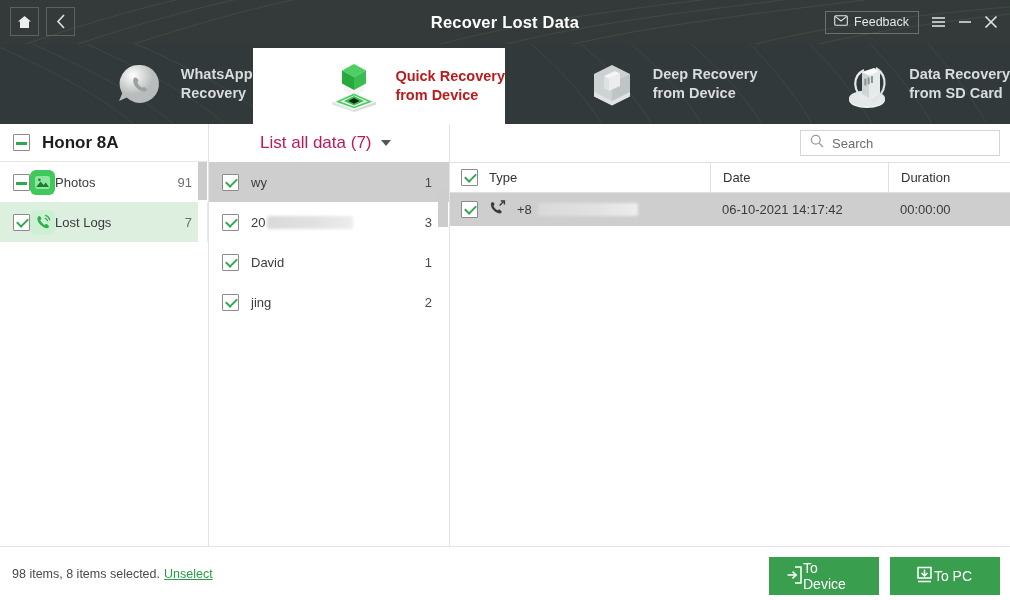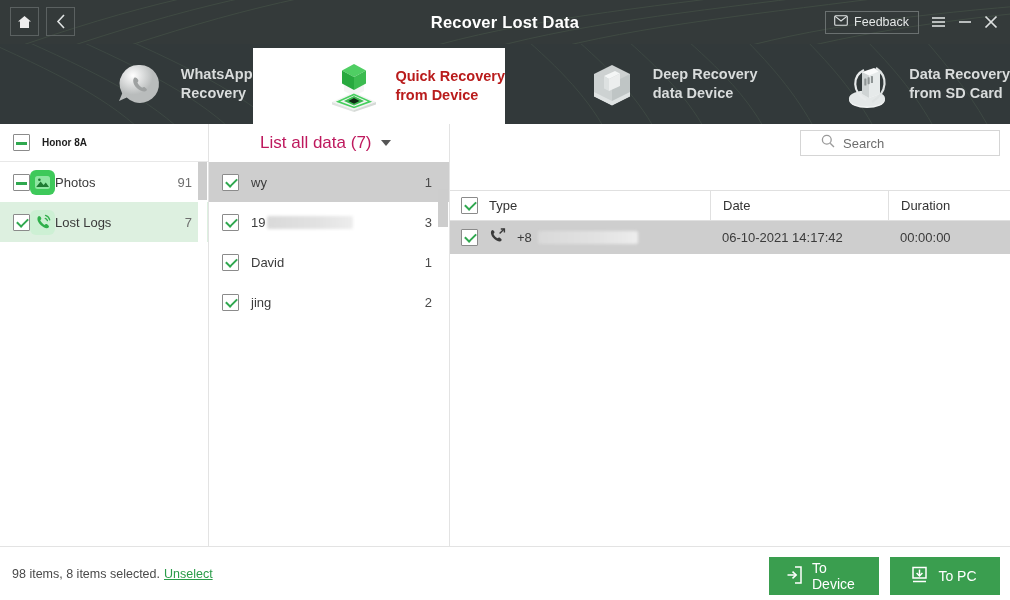--- a/index.html
+++ b/index.html
@@ -72,21 +72,21 @@
   }
 
   
   .sidebar {
     position: absolute; left: 0; top: 0; width: 209px; height: 422px;
     border-right: 1px solid #e3e3e3; background: #fff;
   }
   .device-head {
     height: 38px; display: flex; align-items: center; gap: 12px;
     padding-left: 13px; border-bottom: 1px solid #e8e8e8;
-    font-size: 10px; font-weight: bold; color: #1d1d1d;
+    font-size: 17px; font-weight: bold; color: #1d1d1d;
   }
   .cat-item {
     height: 40px; display: flex; align-items: center; padding-left: 13px;
     gap: 0; font-size: 13px; color: #3a3a3a; position: relative;
   }
   .cat-item.selected { background: #ddf0e0; }
   .cat-name { flex: 1 1 auto; }
   .cat-count { color: #6e6e6e; font-size: 13px; padding-right: 16px; }
   .cat-icon { width: 25px; height: 25px; border-radius: 6px; display: flex;
     align-items: center; justify-content: center; flex: 0 0 auto; }
@@ -139,29 +139,29 @@
   .mid-scroll { position: absolute; right: 1px; top: 38px; width: 10px; height: 384px; }
   .mid-scroll i { position: absolute; left: 0; top: 27px; width: 10px; height: 38px;
     background: #cdcdcd; display: block; }
 
   
   .rightpanel { position: absolute; left: 450px; top: 0; width: 560px; height: 422px; background: #fff; }
   .search-wrap { height: 38px; display: flex; align-items: center; justify-content: flex-end;
     padding-right: 10px; }
   .search-box {
     width: 200px; height: 26px; border: 1px solid #d5d5d5; background: #fff;
-    display: flex; align-items: center; gap: 8px; padding-left: 20px;
+    display: flex; align-items: center; gap: 8px; padding-left: 9px;
   }
   .search-box input {
     border: 0; outline: 0; font-size: 13px; color: #444; width: 150px;
     font-family: "Liberation Sans", sans-serif; background: transparent;
   }
   .search-box input::placeholder { color: #6d6d6d; }
 
-  .tbl { width: 560px; margin-top: 28px; }
+  .tbl { width: 560px; }
   .tbl-head {
     display: flex; align-items: center; height: 31px;
     border-top: 1px solid #e0e0e0; border-bottom: 1px solid #e0e0e0;
     font-size: 13px; color: #333;
   }
   .tbl-row {
     display: flex; align-items: center; height: 33px; font-size: 13px; color: #3a3a3a;
   }
   .tbl-row.selected { background: #cecece; }
   .col-type { width: 260px; display: flex; align-items: center; gap: 11px; padding-left: 11px; }
@@ -177,21 +177,21 @@
     background: #fff; border-top: 1px solid #e3e3e3;
   }
   .status-text {
     position: absolute; left: 12px; top: 0; height: 54px; display: flex;
     align-items: center; font-size: 12.5px; color: #4a4a4a; gap: 4px;
   }
   .unselect-link { color: #2a9c49; text-decoration: underline; }
   .actions { position: absolute; right: 10px; top: 10px; display: flex; gap: 11px; }
   .act-btn {
     height: 38px; background: #3a9e4f; color: #fff; font-size: 14px;
-    display: flex; align-items: center; justify-content: center; gap: 9px;
+    display: flex; align-items: center; justify-content: center; 
     padding: 0 20px 0 17px;
   }
   .act-btn.device { width: 110px; }
   .act-btn.pc { width: 110px; }
   svg { overflow: visible; }
 </style>
 </head>
 <body>
 
 <div id="app">
@@ -326,21 +326,21 @@
             <path d="M10 16 L28 7 L46 16 L46 38 L28 47 L10 38 Z" fill="#e9ecec" opacity=".85"></path>
             <path d="M10 16 L28 25 L28 47 L10 38 Z" fill="#cdd2d2" opacity=".9"></path>
             <path d="M46 16 L28 25 L28 47 L46 38 Z" fill="#bcc2c2" opacity=".8"></path>
             <path d="M20 18 L31 13 L36 15.5 L25 21 Z" fill="#f4f6f6"></path>
             <path d="M25 21 L25 33 L20 30.5 L20 18 Z" fill="#dde1e1"></path>
             <path d="M36 15.5 L36 28 L25 33 L25 21 Z" fill="#eceeee"></path>
             <path d="M10 34 L28 43 L46 34 L46 38.5 L28 47.5 L10 38.5 Z" fill="#dfe3e3"></path>
           </svg>
         </div>
         <div class="tab-label">Deep Recovery
-data Device</div>
+from Device</div>
       </div>
 
       <div class="tab">
         <div class="tab-icon">
           <svg width="56" height="52" viewBox="0 0 56 52">
             <ellipse cx="27" cy="42" rx="18" ry="8" fill="#f1f3f3"></ellipse>
             <ellipse cx="27" cy="40.5" rx="18" ry="8" fill="#e4e8e8"></ellipse>
             <path d="M22 14 L34 10 L40 13 L40 36 L29 40 L22 36 Z" fill="#fafbfb"></path>
             <path d="M22 14 L29 17.5 L29 40 L22 36 Z" fill="#cfd4d4"></path>
             <path d="M40 13 L29 17.5 L29 40 L40 36 Z" fill="#e6eaea"></path>
@@ -406,21 +406,21 @@
 
       <div class="mid-row selected">
         <span class="cb check"></span>
         <span class="mid-name">wy</span>
         <span class="mid-count">1</span>
       </div>
 
       <div class="mid-row">
         <span class="cb check"></span>
         <span class="mid-name">
-            <span>19</span>
+            <span>20</span>
             <span class="redact" style="width:86px"></span>
           </span>
         <span class="mid-count">3</span>
       </div>
 
       <div class="mid-row">
         <span class="cb check"></span>
         <span class="mid-name">David</span>
         <span class="mid-count">1</span>
       </div>

